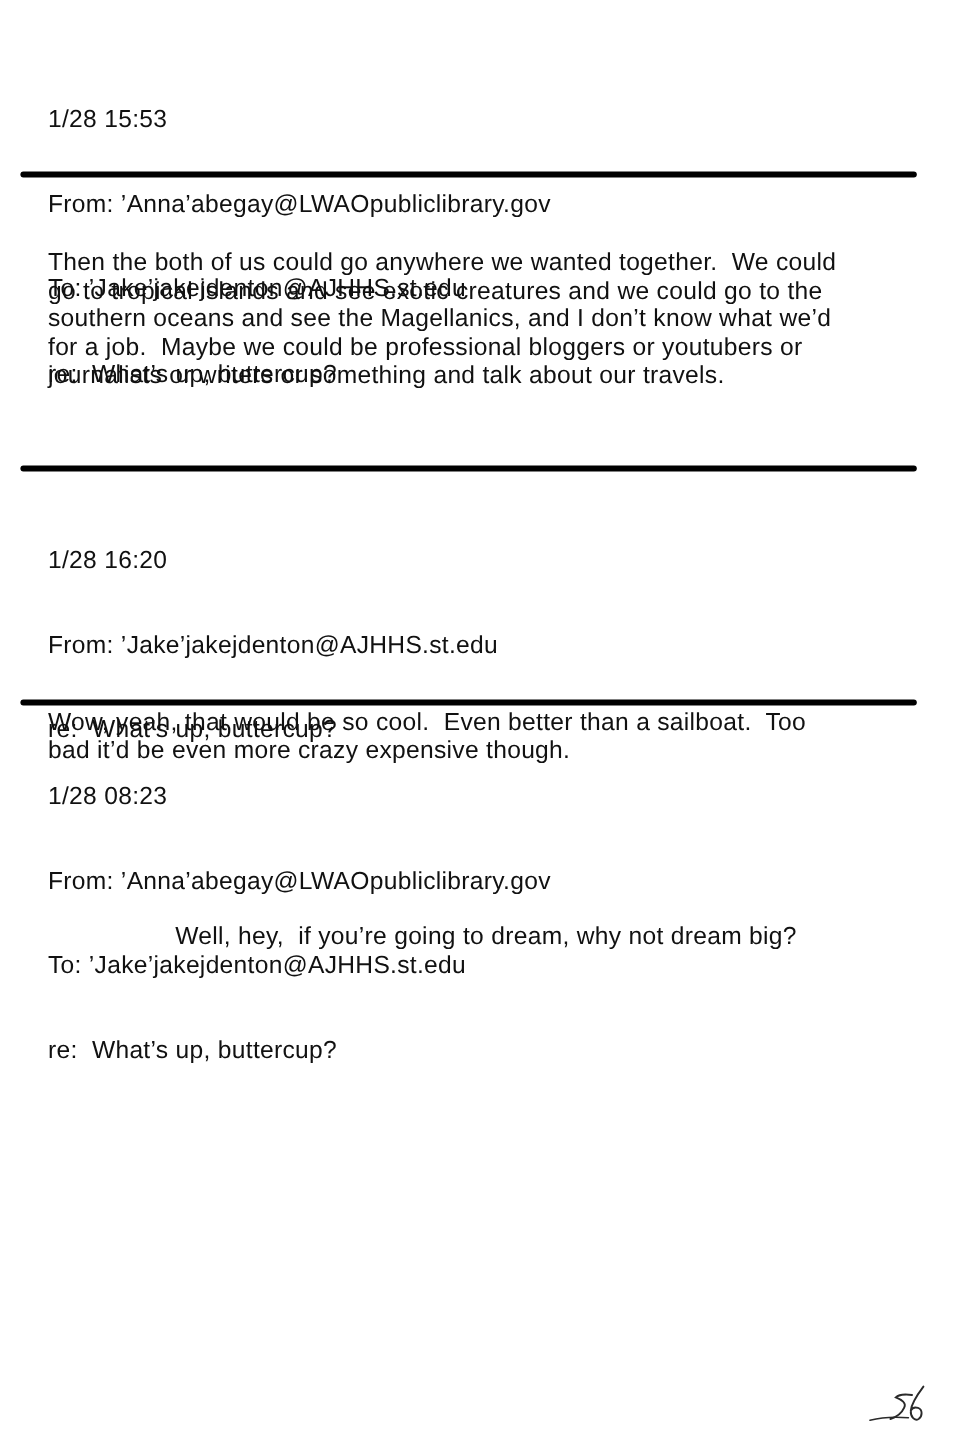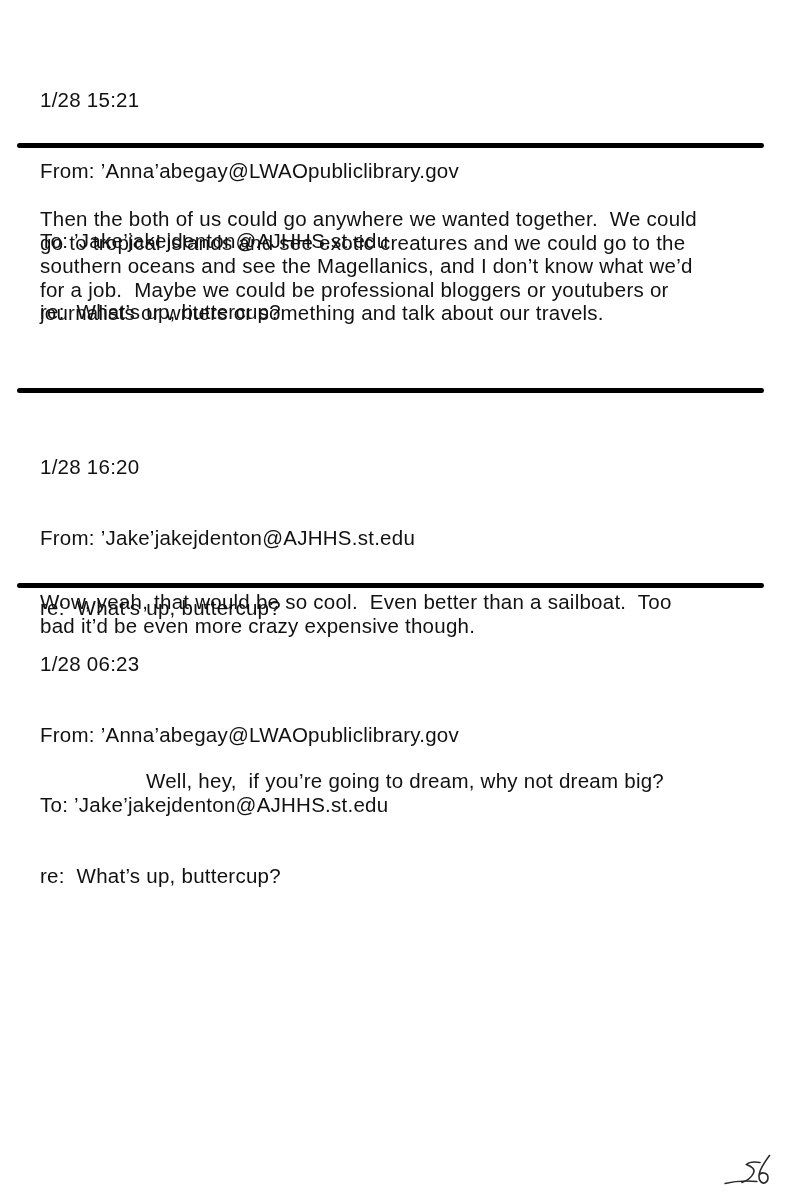--- a/index.html
+++ b/index.html
@@ -45,21 +45,21 @@
     width: 1px; height: 1px;
     overflow: hidden;
     clip: rect(0 0 0 0);
     white-space: nowrap;
   }
 </style>
 </head>
 <body>
 
 <div class="abs email-header t" style="top:41px;">
-  <span class="header-line">1/28 15:21</span>
+  <span class="header-line">1/28 15:53</span>
   <span class="header-line">From: ’Anna’abegay@LWAOpubliclibrary.gov</span>
   <span class="header-line">To: ’Jake’jakejdenton@AJHHS.st.edu</span>
   <span class="header-line">re:  What’s up, buttercup?</span>
 </div>
 
 <div class="divider" style="top:143px;"></div>
 
 <div class="abs email-body t" style="top:160px;">
   <p class="body-para">Then the both of us could go anywhere we wanted together.  We could
 go to tropical islands and see exotic creatures and we could go to the
@@ -77,21 +77,21 @@
 </div>
 
 <div class="abs email-body t" style="top:543px;">
   <p class="body-para">Wow, yeah, that would be so cool.  Even better than a sailboat.  Too
 bad it’d be even more crazy expensive though.</p>
 </div>
 
 <div class="divider" style="top:583px;"></div>
 
 <div class="abs email-header t" style="top:605px;">
-  <span class="header-line">1/28 06:23</span>
+  <span class="header-line">1/28 08:23</span>
   <span class="header-line">From: ’Anna’abegay@LWAOpubliclibrary.gov</span>
   <span class="header-line">To: ’Jake’jakejdenton@AJHHS.st.edu</span>
   <span class="header-line">re:  What’s up, buttercup?</span>
 </div>
 
 <div class="abs email-body t" style="top:722px;text-align:center;">
   <p class="body-para">Well, hey,  if you’re going to dream, why not dream big?</p>
 </div>
 
 <div class="page-number-wrap">

